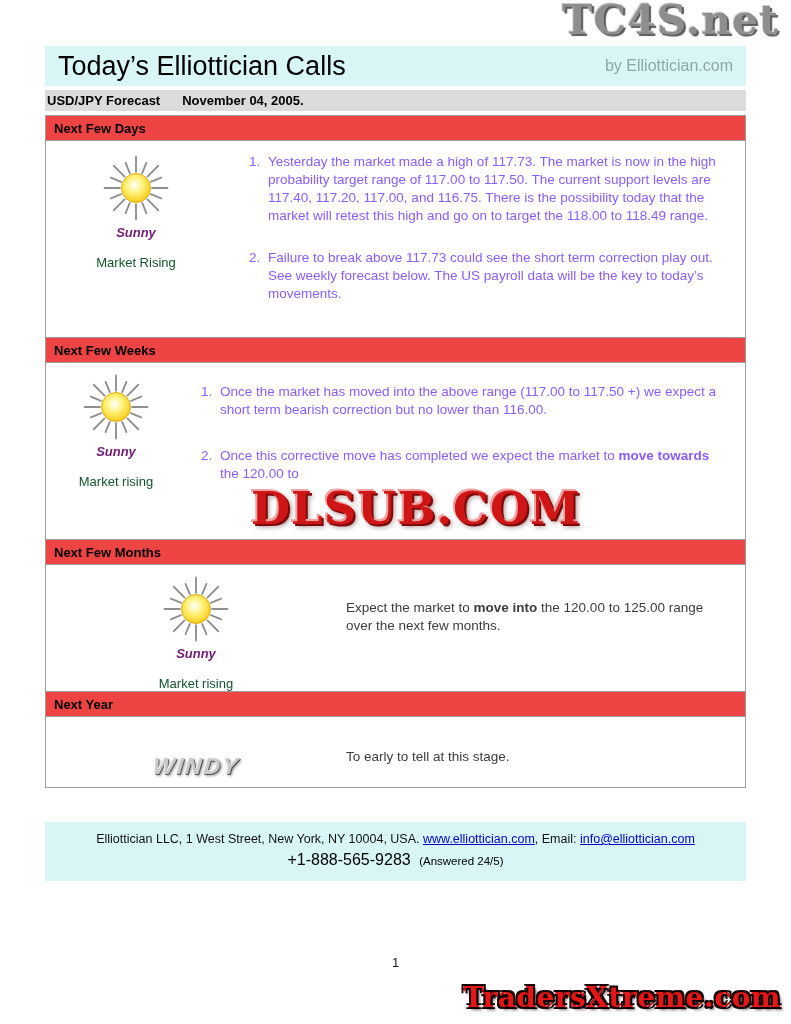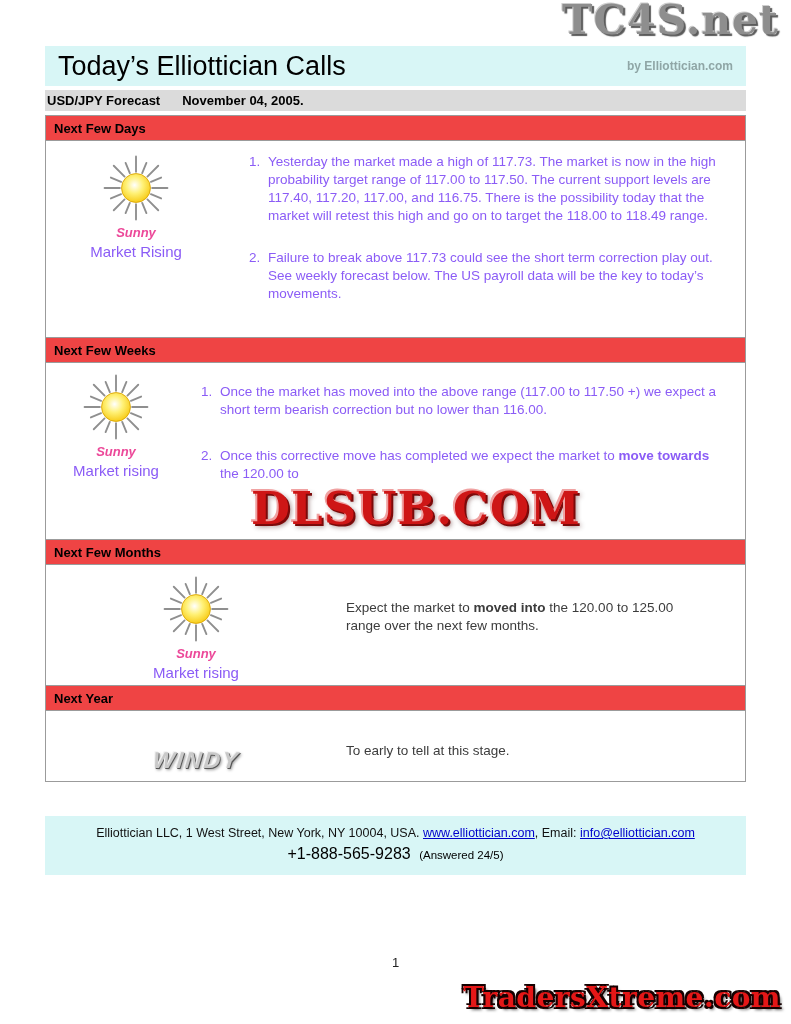--- a/index.html
+++ b/index.html
@@ -4,42 +4,42 @@
 <style>
   html,body{margin:0;padding:0;}
   body{background:#fff;font-family:"Liberation Sans",sans-serif;}
   .page{position:relative;width:791px;height:1024px;background:#fff;overflow:hidden;}
 
   .top-logo{position:absolute;top:-4px;right:12px;font-family:"DejaVu Serif",serif;font-size:41px;font-weight:bold;color:#8e8e8e;letter-spacing:1px;text-shadow:-1px -1px 0 #cfcfcf,2px 2px 1px #5a5a5a;}
 
   .content{position:absolute;left:45px;top:46px;width:701px;}
   .title-bar{background:#d8f6f6;height:40px;display:flex;align-items:center;justify-content:space-between;padding:0 13px;}
   .doc-title{font-size:27px;color:#000;}
-  .byline{font-size:12px;color:#8fa6a6;font-weight:bold;}
+  .byline{font-size:16px;color:#8fa6a6;}
 
   .subheader{margin-top:4px;background:#dbdbdb;height:21px;display:flex;align-items:center;padding:0 2px;font-size:13px;font-weight:bold;color:#000;}
   .sub-date{margin-left:22px;}
 
   .forecast{margin-top:4px;border:1px solid #9b9b9b;}
   .sec-header{background:#ef4444;padding:5px 8px 4px;font-size:13px;font-weight:bold;color:#000;border-bottom:1px solid #9b9b9b;}
   .sec-body{display:flex;background:#fff;border-bottom:1px solid #9b9b9b;align-items:flex-start;}
   .sec-body.year-body{border-bottom:none;}
   .days-body{min-height:196px;}
   .weeks-body{min-height:176px;}
   .months-body{min-height:120px;}
   .year-body{min-height:70px;}
 
   .icon-col{display:flex;flex-direction:column;align-items:center;flex-shrink:0;}
   .w180{width:180px;padding-top:13px;}
   .w150{width:150px;padding-top:18px;}
   .w140{width:140px;padding-top:10px;}
   .w300{width:300px;padding-top:10px;}
   .windy-col{padding-top:36px;}
-  .cond{font-size:13px;font-weight:bold;font-style:italic;margin-top:3px;color:#ec4899;}
-  .trend{font-size:15px;color:#8b5cf6;margin-top:3px;}
+  .cond{font-size:13px;font-weight:bold;font-style:italic;margin-top:3px;color:#701a75;}
+  .trend{font-size:13px;color:#14532d;margin-top:15px;}
 
   .points{flex:1;margin:12px 14px 10px 0;padding-left:38px;font-size:13.5px;color:#8b5cf6;line-height:1.33;}
   .points li{margin-bottom:24px;padding-left:4px;}
   .weeks-points{margin-top:20px;padding-left:30px;}
   .weeks-points li{margin-bottom:28px;}
   .months-text{flex:1;margin:34px 36px 0 0;font-size:13.5px;color:#3c3c3c;line-height:1.35;}
   .year-text{flex:1;margin:32px 36px 0 0;font-size:13.5px;color:#3c3c3c;}
 
   .sun-svg{width:68px;height:68px;}
   .rain-svg{width:86px;height:62px;}
@@ -178,21 +178,21 @@
               <line x1="40" y1="3" x2="40" y2="21" transform="rotate(270 40 40)"></line>
               <line x1="40" y1="8" x2="40" y2="21" transform="rotate(292.5 40 40)"></line>
               <line x1="40" y1="3" x2="40" y2="21" transform="rotate(315 40 40)"></line>
               <line x1="40" y1="8" x2="40" y2="21" transform="rotate(337.5 40 40)"></line>
             </g>
             <circle cx="40" cy="40" r="17" fill="url(#sunGrad)" stroke="#d8a200" stroke-width="1"></circle>
           </svg>
           <div class="cond">Sunny</div>
           <div class="trend">Market rising</div>
         </div>
-        <p class="months-text"><span>Expect the market to </span><b>moved into</b><span> the 120.00 to 125.00 range over the next few months.</span></p>
+        <p class="months-text"><span>Expect the market to </span><b>move into</b><span> the 120.00 to 125.00 range over the next few months.</span></p>
       </div>
 
       <div class="sec-header">Next Year</div>
       <div class="sec-body year-body">
         <div class="icon-col w300 windy-col">
           <span class="windy-logo">WINDY</span>
         </div>
         <p class="year-text">To early to tell at this stage.</p>
       </div>
 

